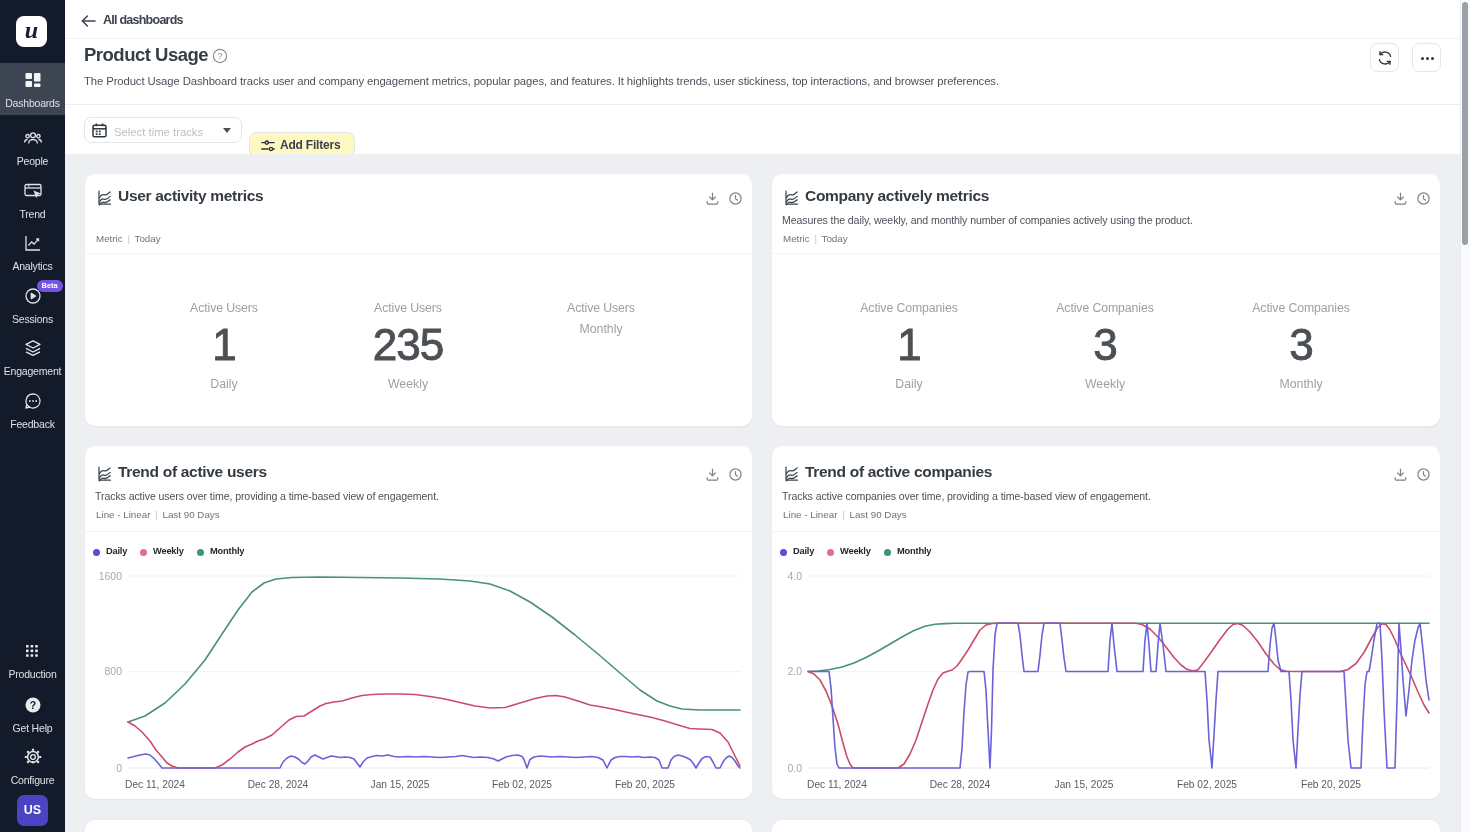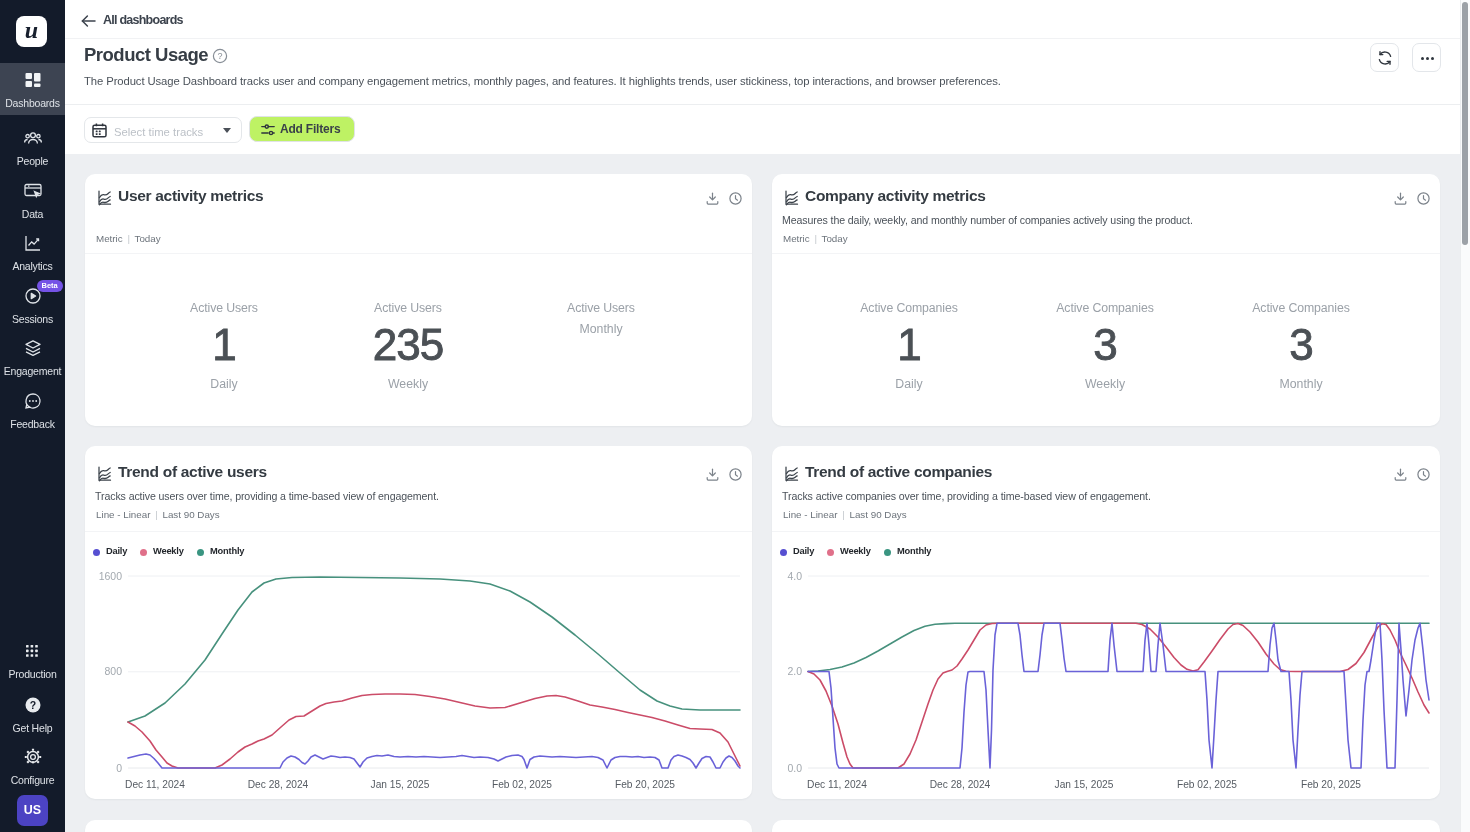--- a/index.html
+++ b/index.html
@@ -24,21 +24,21 @@
 h1 { position:absolute; left:19px; top:44px; font-size:18.5px; font-weight:bold; color:#363d45; letter-spacing:-0.5px; }
 #qhelp { position:absolute; left:147px; top:48px; }
 #desc { position:absolute; left:19px; top:75px; font-size:11.3px; color:#4b525a; letter-spacing:-0.1px; }
 .topbtn { position:absolute; top:43px; width:29px; height:29px; border:1px solid #e3e6ea; border-radius:7px; background:#fff; }
 .topbtn svg { position:absolute; left:6px; top:6px; }
 #filterrow { position:absolute; left:0; top:104px; width:1405px; height:50px; background:#fff; border-top:1px solid #eceef0; }
 #selperiod { position:absolute; left:19px; top:12px; width:158px; height:26px; border:1px solid #e4e7ea; border-radius:7px; }
 #selperiod svg { position:absolute; left:6px; top:4px; }
 #selperiod .ph { position:absolute; left:29px; top:8px; font-size:11.3px; color:#bcc1c7; }
 #selperiod .caret { position:absolute; right:10px; top:10px; width:0; height:0; border-left:4.5px solid transparent; border-right:4.5px solid transparent; border-top:5.5px solid #4a5058; }
-#addfilters { position:absolute; left:184px; top:11px; height:26px; border:1px solid #e0e3e7; border-radius:8px; background:#bef264; padding:0 14px 0 10px; }
+#addfilters { position:absolute; left:184px; top:27px; height:26px; border:1px solid #e0e3e7; border-radius:8px; background:#fef9c3; padding:0 14px 0 10px; }
 #addfilters svg { position:absolute; left:10px; top:5px; }
 #addfilters .t { margin-left:20px; font-size:12px; font-weight:bold; color:#3a4149; line-height:24px; display:inline-block; letter-spacing:-0.2px; }
 
 
 #content { position:absolute; left:0; top:154px; width:1405px; height:678px; background:#edeff2; }
 .card { position:absolute; background:#fff; border-radius:10px; box-shadow:0 1px 2px rgba(20,30,45,0.05); }
 .ctitle { position:absolute; left:33px; font-size:15.5px; font-weight:bold; color:#343b42; letter-spacing:-0.3px; }
 .cdesc { position:absolute; left:10px; font-size:10.6px; color:#4b525a; letter-spacing:-0.1px; }
 .cmeta { position:absolute; left:11px; font-size:9.8px; color:#6d747c; }
 .cmeta .sep { color:#c4c9ce; padding:0 2px; }
@@ -63,21 +63,21 @@
         <path d="M15 7H2.4"></path>
         <path d="M7.4 2L2.4 7l5 5"></path>
       </svg>
       <span class="t">All dashboards</span>
     </div>
   <h1>Product Usage</h1>
   <span id="qhelp"><svg width="16" height="16" viewBox="0 0 16 16">
         <circle cx="8" cy="8" r="6.6" fill="none" stroke="#878e96" stroke-width="1.2"></circle>
         <text x="8" y="11.2" text-anchor="middle" font-size="9" fill="#878e96" font-family="Liberation Sans">?</text>
       </svg></span>
-  <div id="desc">The Product Usage Dashboard tracks user and company engagement metrics, monthly pages, and features. It highlights trends, user stickiness, top interactions, and browser preferences.</div>
+  <div id="desc">The Product Usage Dashboard tracks user and company engagement metrics, popular pages, and features. It highlights trends, user stickiness, top interactions, and browser preferences.</div>
   <div class="topbtn" style="left:1305px">
       <svg width="16" height="16" viewBox="0 0 16 16" fill="none" stroke="#30363e" stroke-width="1.4" stroke-linecap="round">
         <path d="M13.6 6.4A5.9 5.9 0 0 0 3 4.6"></path>
         <path d="M3 1.8v2.8h2.8" stroke-linejoin="round"></path>
         <path d="M2.4 9.6A5.9 5.9 0 0 0 13 11.4"></path>
         <path d="M13 14.2v-2.8h-2.8" stroke-linejoin="round"></path>
       </svg>
     </div>
   <div class="topbtn" style="left:1347px">
       <span id="d1" style="position:absolute;left:8px;top:13px;width:3px;height:3px;border-radius:50%;background:#30363e"></span>
@@ -145,21 +145,21 @@
     </div>
 </div>
 
 <div class="card" style="left:772px;top:174px;width:668px;height:252px">
   <span class="abs" style="left:11px;top:15px"><svg width="17" height="17" viewBox="0 0 17 17" fill="none" stroke="#3c434b" stroke-width="1.25" stroke-linecap="round">
         <path d="M3 2v13.2h11.5"></path>
         <path d="M3.4 8.6c1.6-2.6 2.6-3.4 4.3-2.9 1.7 0.5 2.9 0.4 4.5-1.2 0.7-0.7 1.3-1.2 2-1.5"></path>
         <path d="M3.4 12.2c1.6-2.6 2.6-3.2 4.3-2.7 1.7 0.5 2.9 0.4 4.5-1.2 0.7-0.7 1.3-1.1 2-1.4" transform="translate(0,0.6)"></path>
         <path d="M3.4 15.4c1.6-2.4 2.6-3 4.3-2.5 1.7 0.5 2.9 0.3 4.5-1.1 0.7-0.6 1.3-1 2-1.3" transform="translate(0,0.4)"></path>
       </svg></span>
-  <div class="ctitle" style="top:13px">Company activity metrics</div>
+  <div class="ctitle" style="top:13px">Company actively metrics</div>
   <span class="abs" style="left:621px;top:17px"><svg width="15" height="15" viewBox="0 0 15 15" fill="none" stroke="#7b828a" stroke-width="1.2" stroke-linecap="round" stroke-linejoin="round">
         <path d="M7.5 2.2v6.3"></path>
         <path d="M4.7 6l2.8 2.8L10.3 6"></path>
         <path d="M2.2 10.5v1.6a1 1 0 0 0 1 1h8.6a1 1 0 0 0 1-1v-1.6"></path>
       </svg></span>
   <span class="abs" style="left:644px;top:17px"><svg width="15" height="15" viewBox="0 0 15 15" fill="none" stroke="#7b828a" stroke-width="1.2" stroke-linecap="round">
         <circle cx="7.5" cy="7.5" r="5.6"></circle>
         <path d="M7.5 4.6v3.2l2 1.4"></path>
       </svg></span>
   <div class="cdesc" style="top:40px">Measures the daily, weekly, and monthly number of companies actively using the product.</div>
@@ -293,21 +293,21 @@
           <circle cx="4.6" cy="8.2" r="1.7"></circle>
           <path d="M1.6 14.6c0-1.9 1.4-3.1 3-3.1"></path>
           <circle cx="15.4" cy="8.2" r="1.7"></circle>
           <path d="M18.4 14.6c0-1.9-1.4-3.1-3-3.1"></path>
         </svg></div><div class="sblab">People</div></div>
     <div class="sbitem" style="top:174px"><div class="sbic"><svg width="20" height="20" viewBox="0 0 20 20" fill="none" stroke="#dfe3e8" stroke-width="1.3">
           <rect x="2" y="3.5" width="16" height="11" rx="1.5"></rect>
           <path d="M2 7h16"></path>
           <path d="M5 5.2h1.5"></path>
           <path d="M11.5 10.5l4.8 1.9-2.1 0.9-0.9 2.1z" fill="#dfe3e8"></path>
-        </svg></div><div class="sblab">Data</div></div>
+        </svg></div><div class="sblab">Trend</div></div>
     <div class="sbitem" style="top:226px"><div class="sbic"><svg width="20" height="20" viewBox="0 0 20 20" fill="none" stroke="#dfe3e8" stroke-width="1.3">
           <path d="M3 3v14h14"></path>
           <path d="M5.5 12.5l3.2-3.6 2.4 2.2 4.4-5"></path>
           <path d="M13.2 6l2.3-0.1 0.1 2.3"></path>
         </svg></div><div class="sblab">Analytics</div></div>
     <div class="sbitem" style="top:279px"><div class="sbic"><svg width="20" height="20" viewBox="0 0 20 20" fill="none" stroke="#dfe3e8" stroke-width="1.3">
           <circle cx="10" cy="10" r="7"></circle>
           <path d="M8.3 7.4l4.3 2.6-4.3 2.6z" fill="#dfe3e8" stroke-linejoin="round"></path>
         </svg><span class="beta">Beta</span></div><div class="sblab">Sessions</div></div>
     <div class="sbitem" style="top:331px"><div class="sbic"><svg width="20" height="20" viewBox="0 0 20 20" fill="none" stroke="#dfe3e8" stroke-width="1.3" stroke-linejoin="round">

